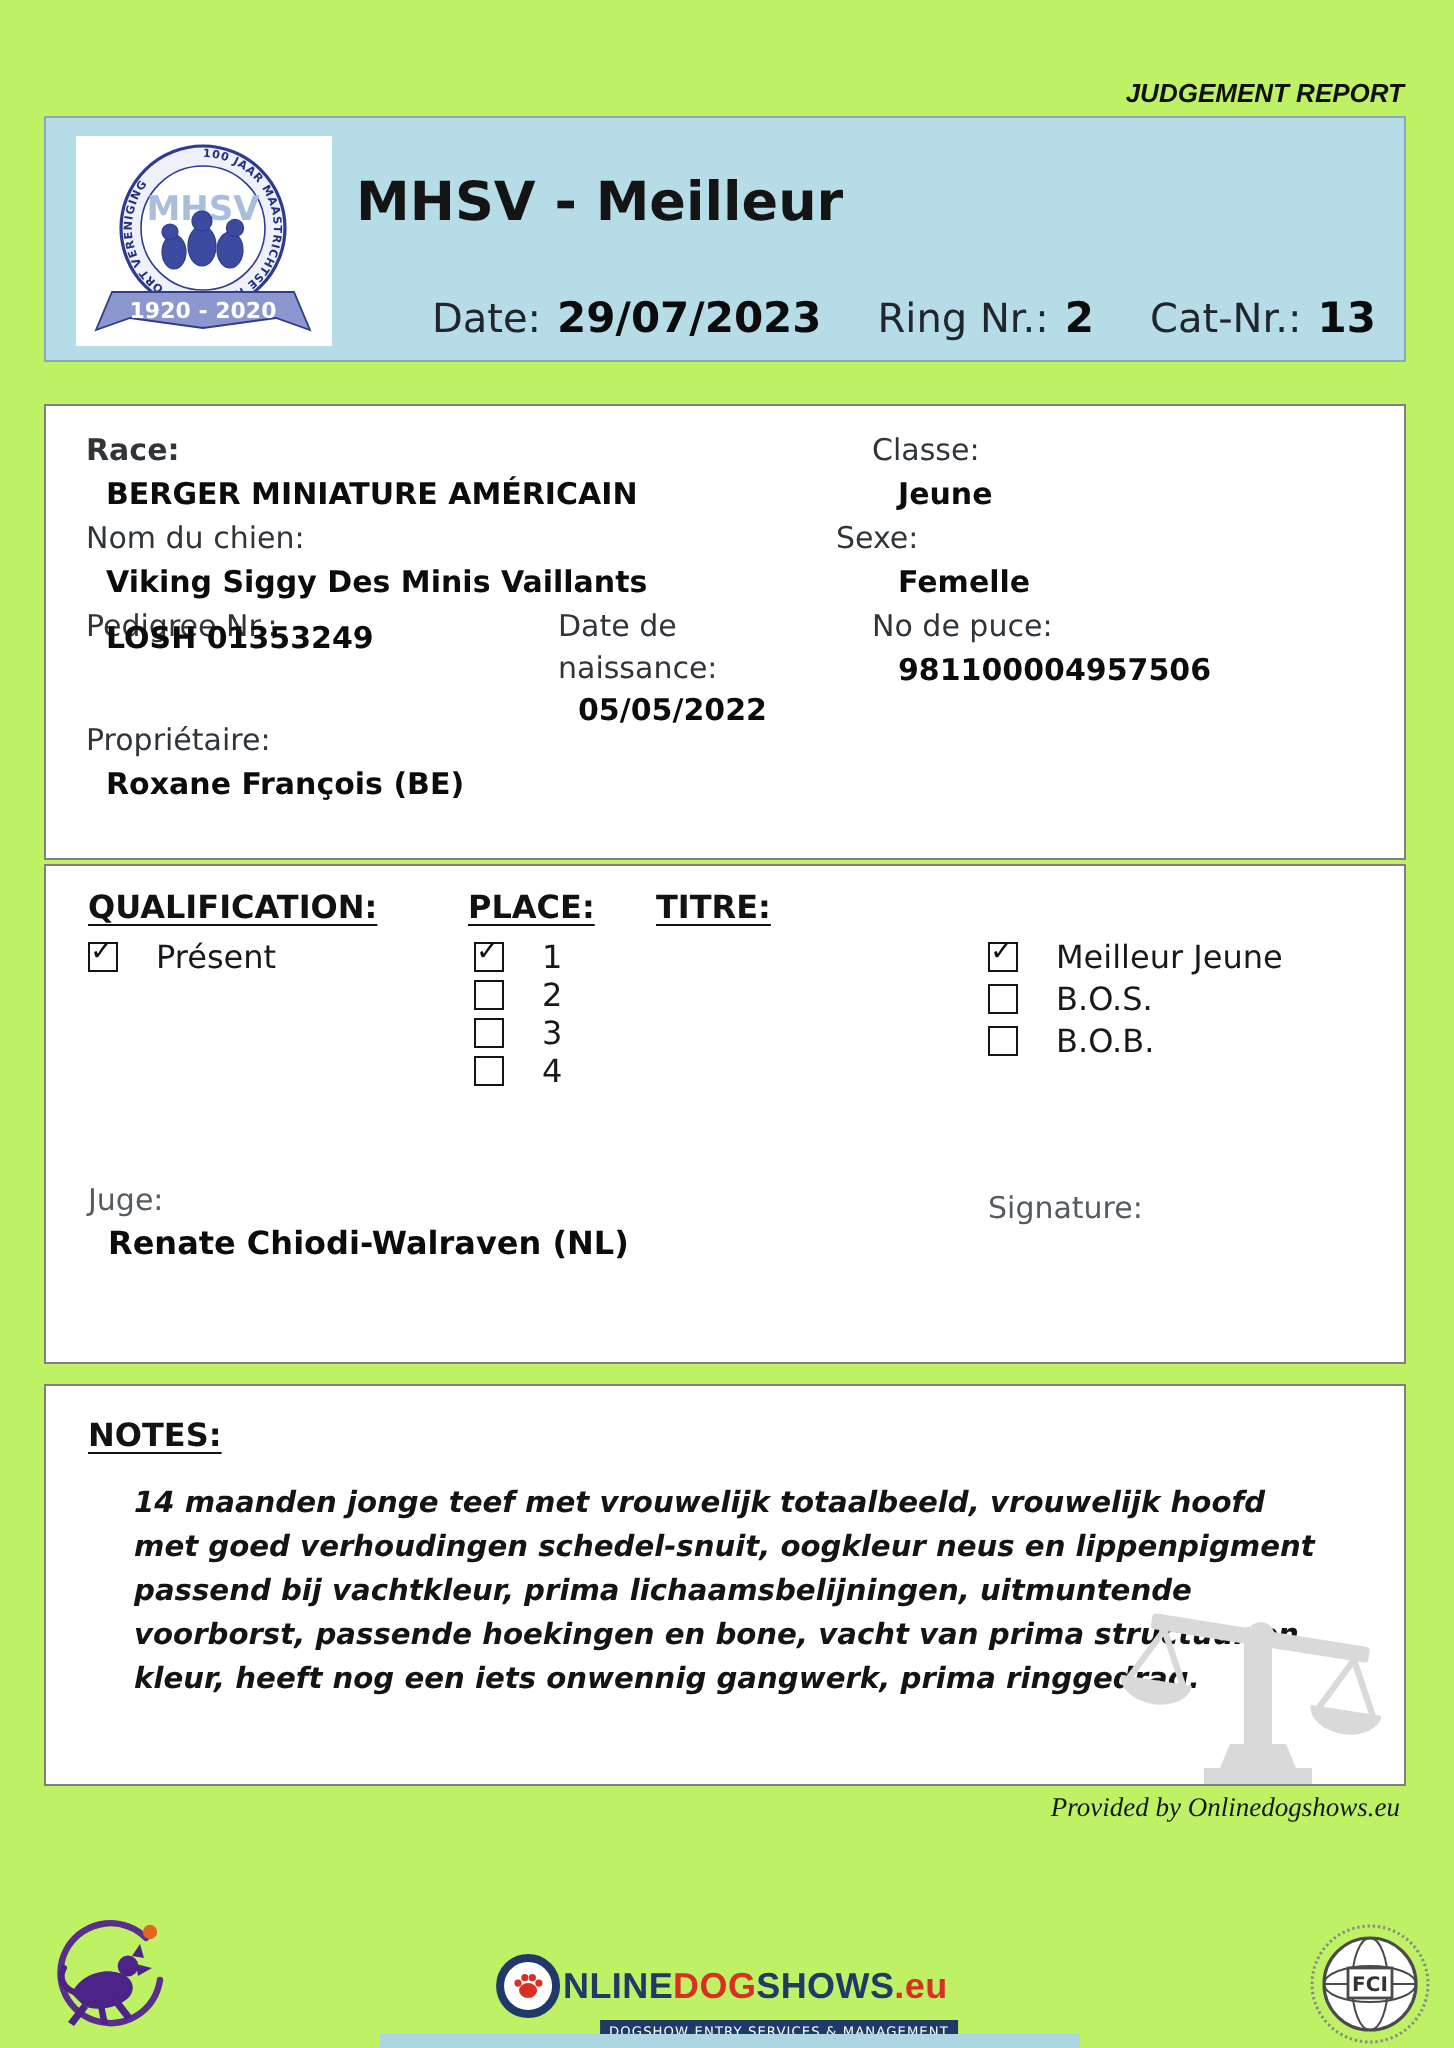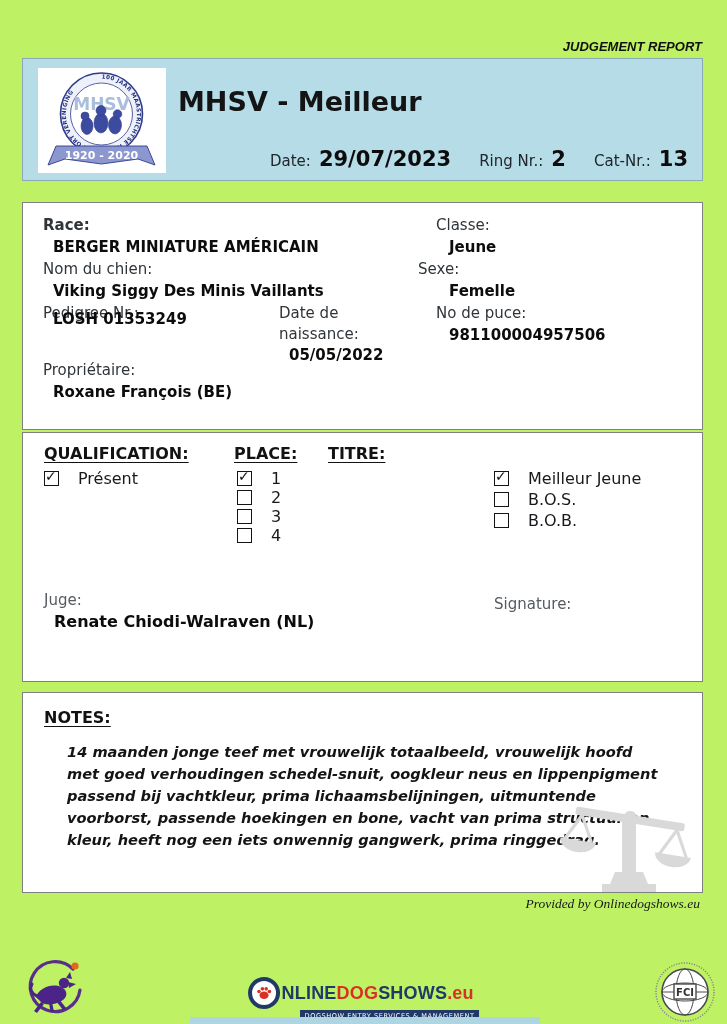--- a/index.html
+++ b/index.html
@@ -9,21 +9,21 @@
   
   .report-label{position:absolute;top:39px;right:25px;font-size:13px;font-weight:bold;
                 font-style:italic;color:#111;font-family:"Liberation Sans",sans-serif;}
 
   
   .header-bar{position:absolute;left:22px;top:58px;width:681px;height:123px;
               background:#b5dce7;border:1px solid #88a9b5;box-sizing:border-box;}
   .logo-box{position:absolute;left:15px;top:9px;width:128px;height:105px;background:#ffffff;}
   .header-title{position:absolute;left:155px;top:27px;font-size:27px;font-weight:bold;color:#141414;}
   .date-row{position:absolute;right:14px;bottom:9px;display:flex;align-items:baseline;gap:8px;white-space:nowrap;}
-  .date-row .dlbl{font-size:15px;color:#20262b;}
+  .date-row .dlbl{font-size:20px;color:#20262b;}
   .date-row .dval{font-size:21px;font-weight:bold;color:#0c0c0c;}
   .date-row .gap{width:12px;}
 
   
   .box{position:absolute;left:22px;width:681px;background:#ffffff;
        border:1px solid #7f7f7f;box-sizing:border-box;}
   .info-box{top:202px;height:228px;}
   .qual-box{top:432px;height:250px;}
   .notes-box{top:692px;height:201px;overflow:hidden;}
 

